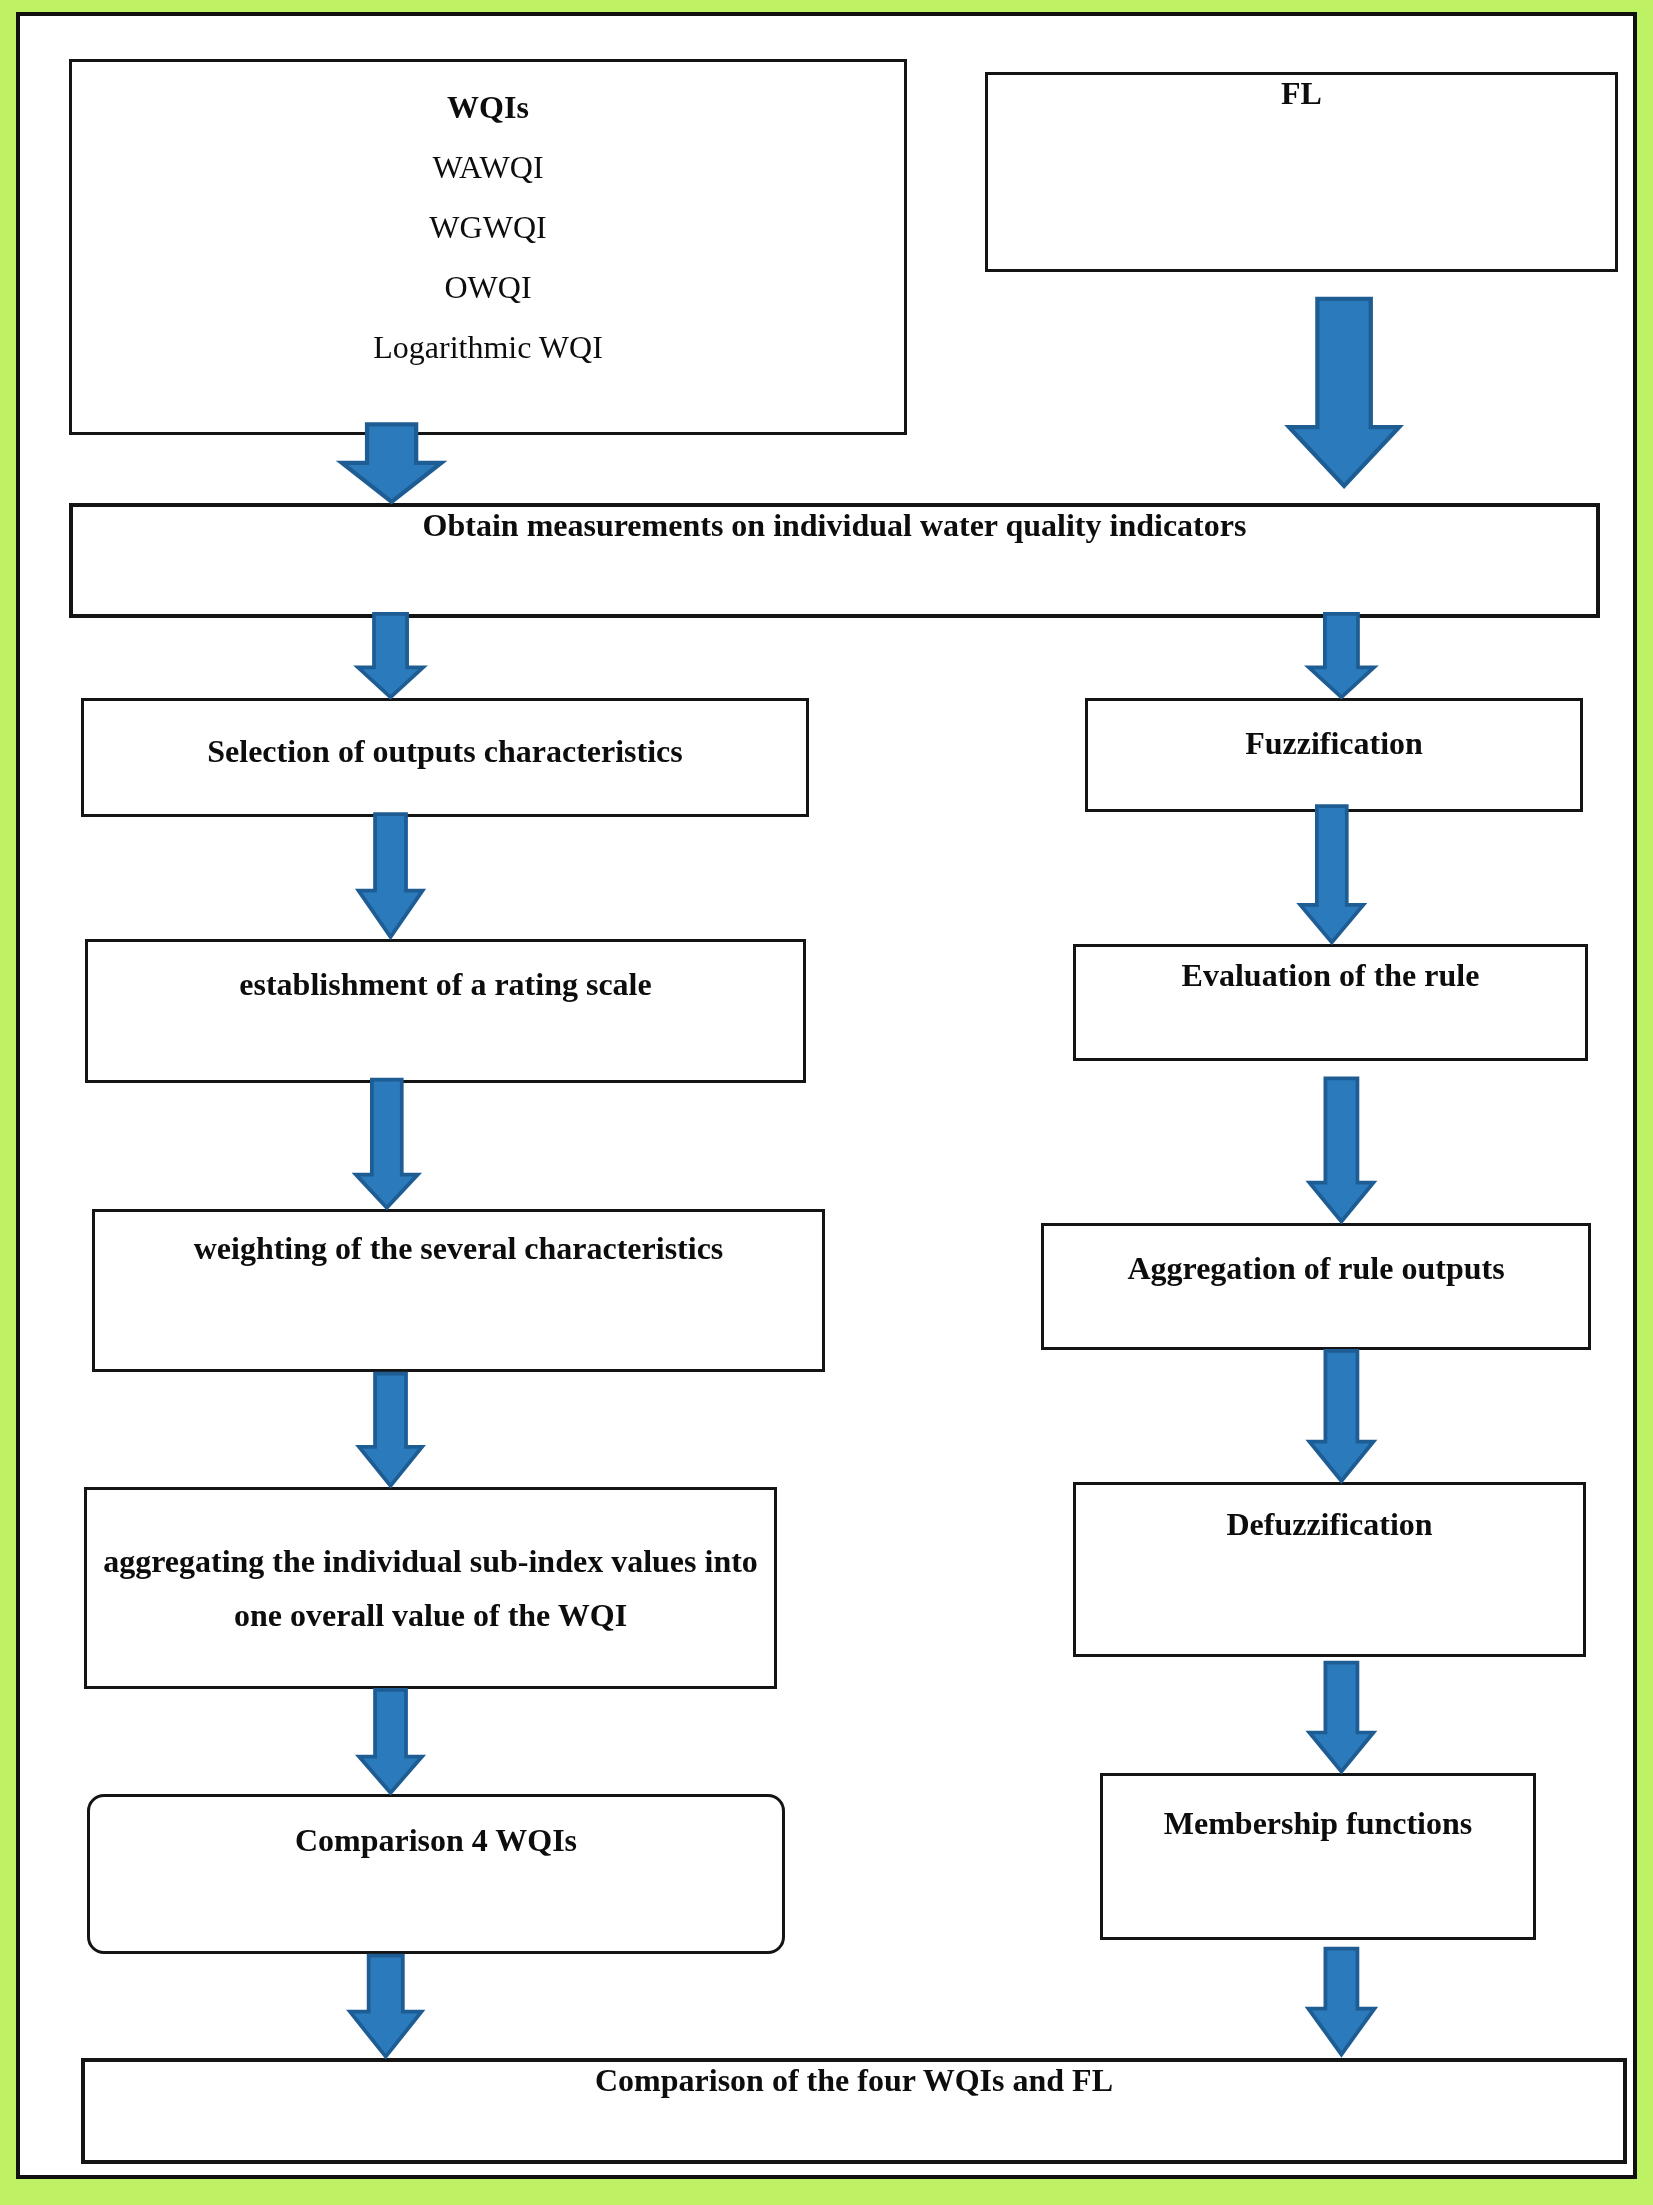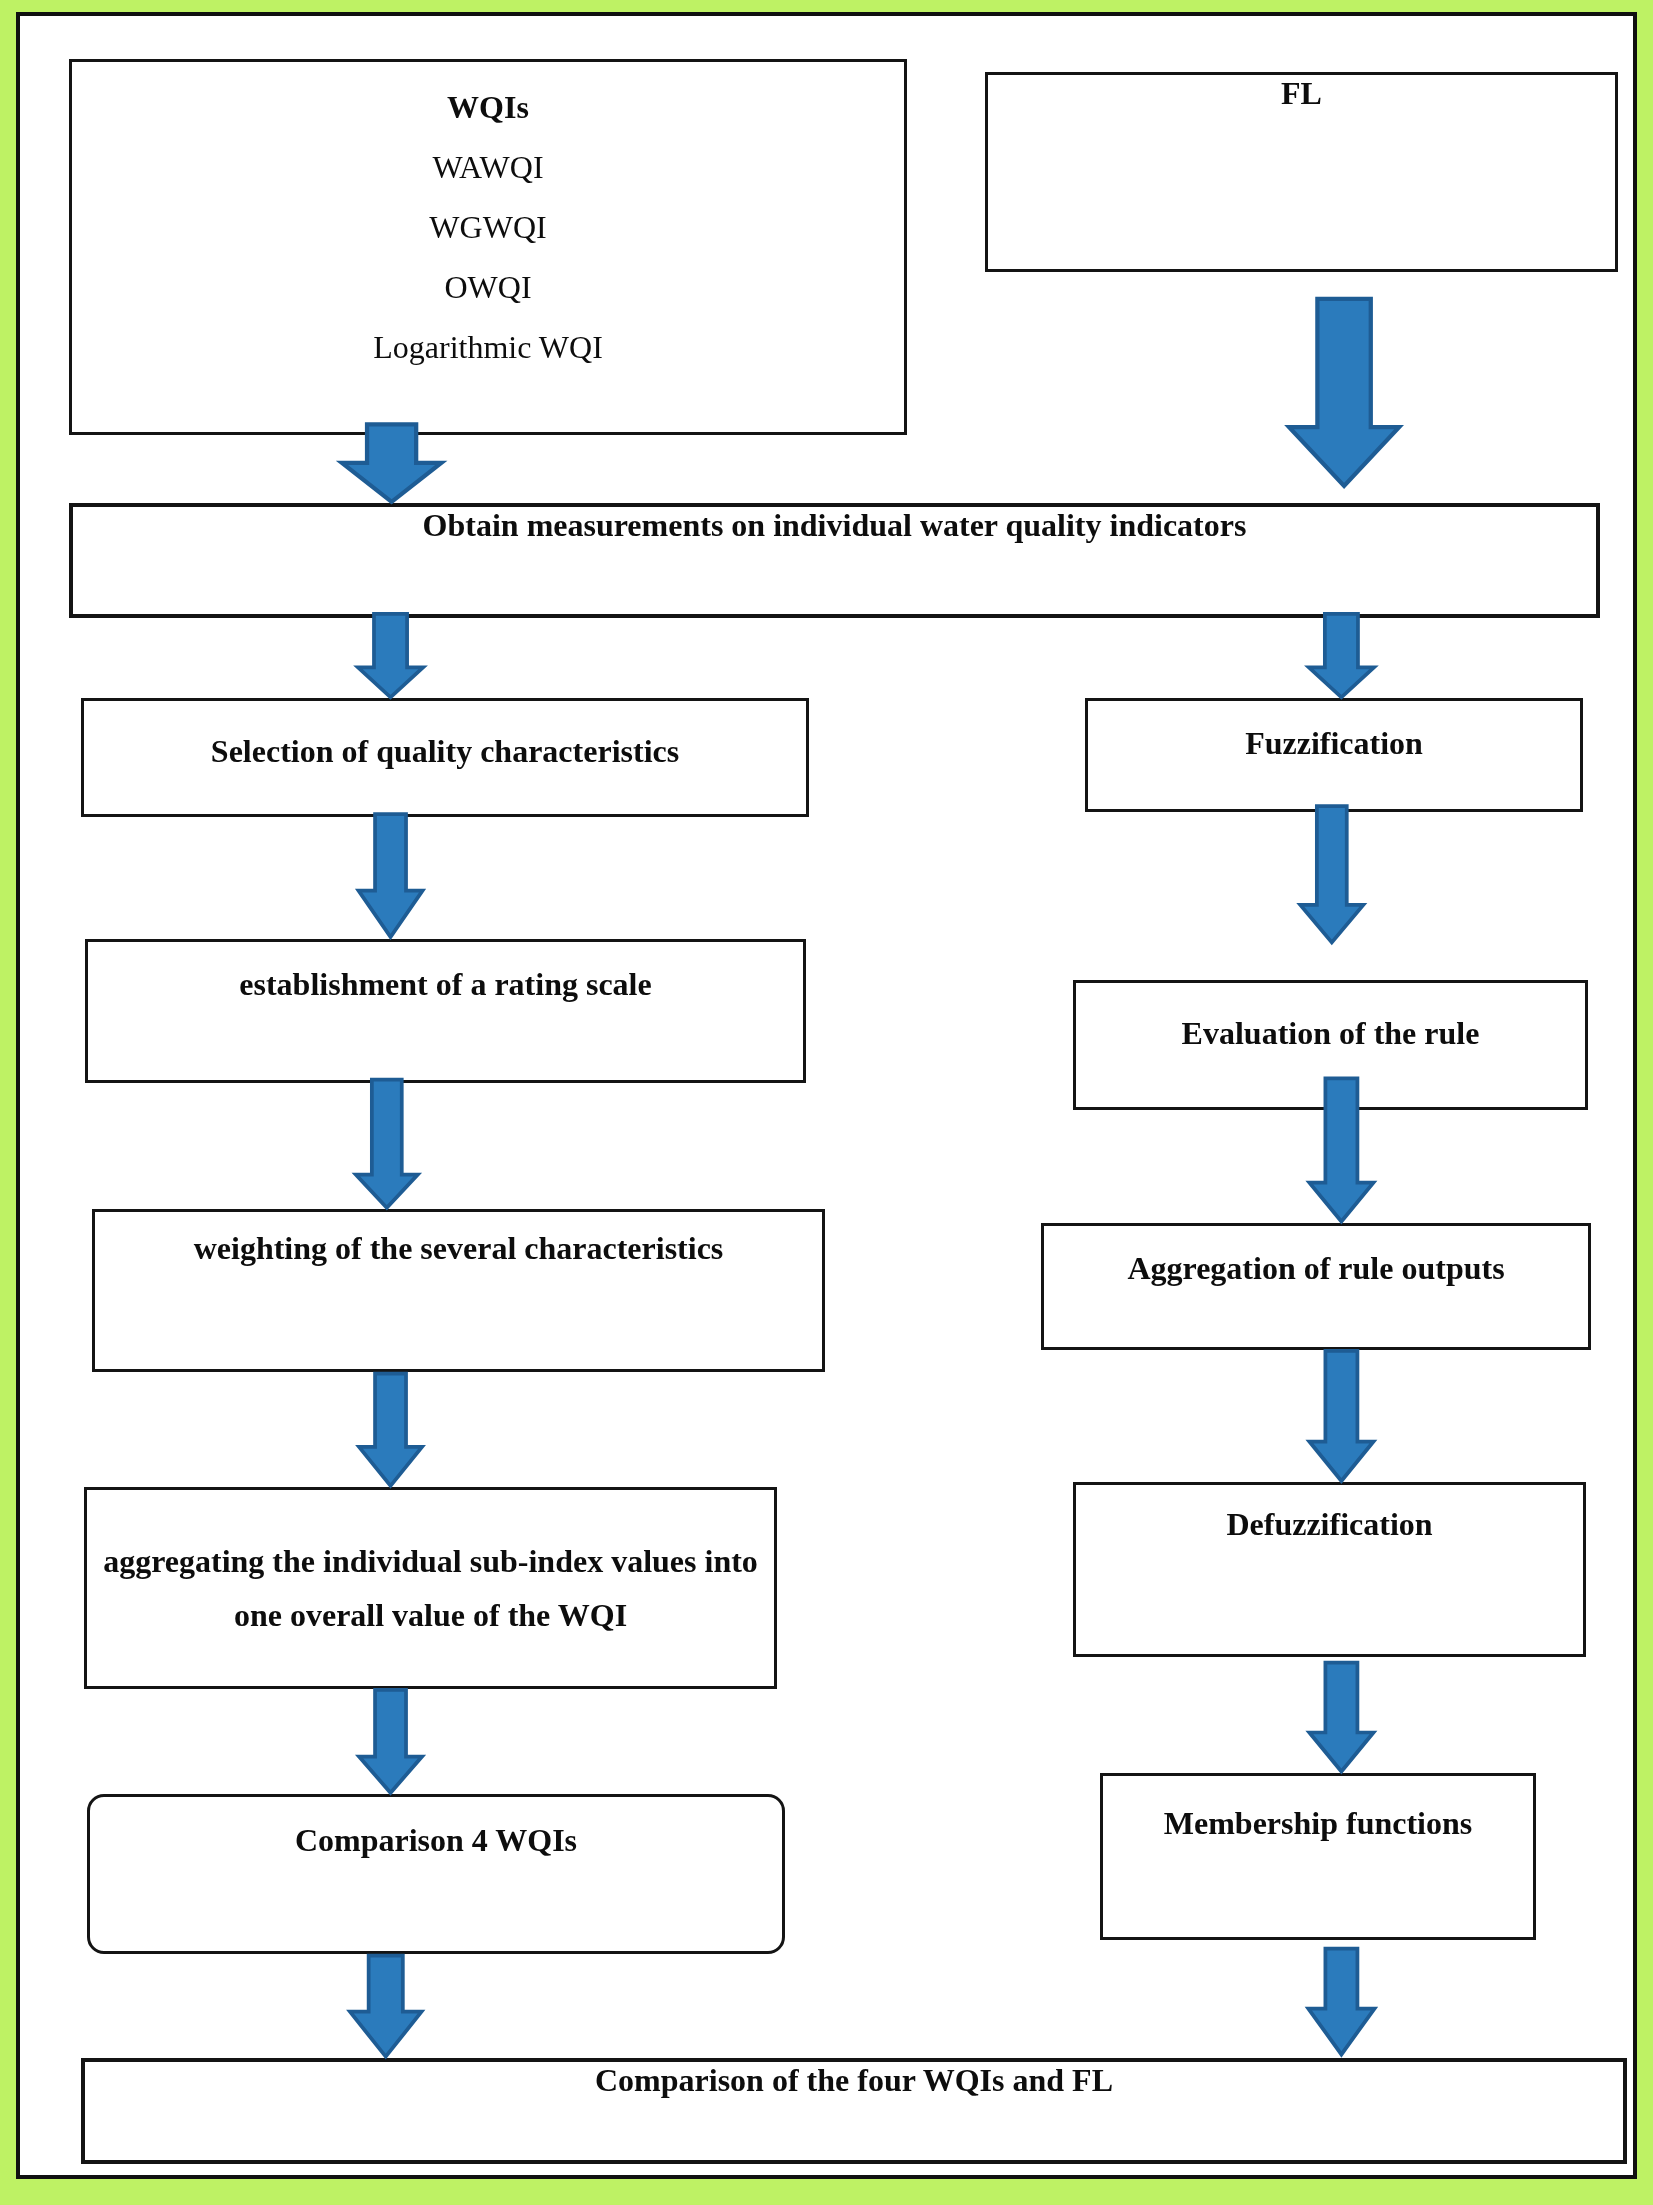--- a/index.html
+++ b/index.html
@@ -46,21 +46,21 @@
 
   <div class="box" id="fl-box" style="left:985px;top:72px;width:633px;height:200px;">
     <div class="lbl">FL</div>
   </div>
 
   <div class="box thick" id="obtain-box" style="left:69px;top:503px;width:1531px;height:115px;">
     <div class="lbl">Obtain measurements on individual water quality indicators</div>
   </div>
 
   <div class="box" style="left:81px;top:698px;width:728px;height:119px;padding-top:32px;">
-    <div class="lbl">Selection of quality characteristics</div>
+    <div class="lbl">Selection of outputs characteristics</div>
   </div>
 
   <div class="box" style="left:85px;top:939px;width:721px;height:144px;padding-top:24px;">
     <div class="lbl">establishment of a rating scale</div>
   </div>
 
   <div class="box" style="left:92px;top:1209px;width:733px;height:163px;padding-top:18px;align-items:flex-end;">
     <div class="lbl">weighting of the several characteristics</div>
   </div>
 
@@ -69,21 +69,21 @@
   </div>
 
   <div class="box" style="left:87px;top:1794px;width:698px;height:160px;padding-top:24.6px;border-radius:17px;">
     <div class="lbl">Comparison 4 WQIs</div>
   </div>
 
   <div class="box" style="left:1085px;top:698px;width:498px;height:114px;padding-top:24px;">
     <div class="lbl">Fuzzification</div>
   </div>
 
-  <div class="box" style="left:1073px;top:944px;width:515px;height:130px;padding-top:32px;margin-top:36px;">
+  <div class="box" style="left:1073px;top:944px;width:515px;height:117px;padding-top:10px;">
     <div class="lbl">Evaluation of the rule</div>
   </div>
 
   <div class="box" style="left:1041px;top:1223px;width:550px;height:127px;padding-top:24px;">
     <div class="lbl">Aggregation of rule outputs</div>
   </div>
 
   <div class="box" style="left:1073px;top:1482px;width:513px;height:175px;padding-top:21px;">
     <div class="lbl">Defuzzification</div>
   </div>

